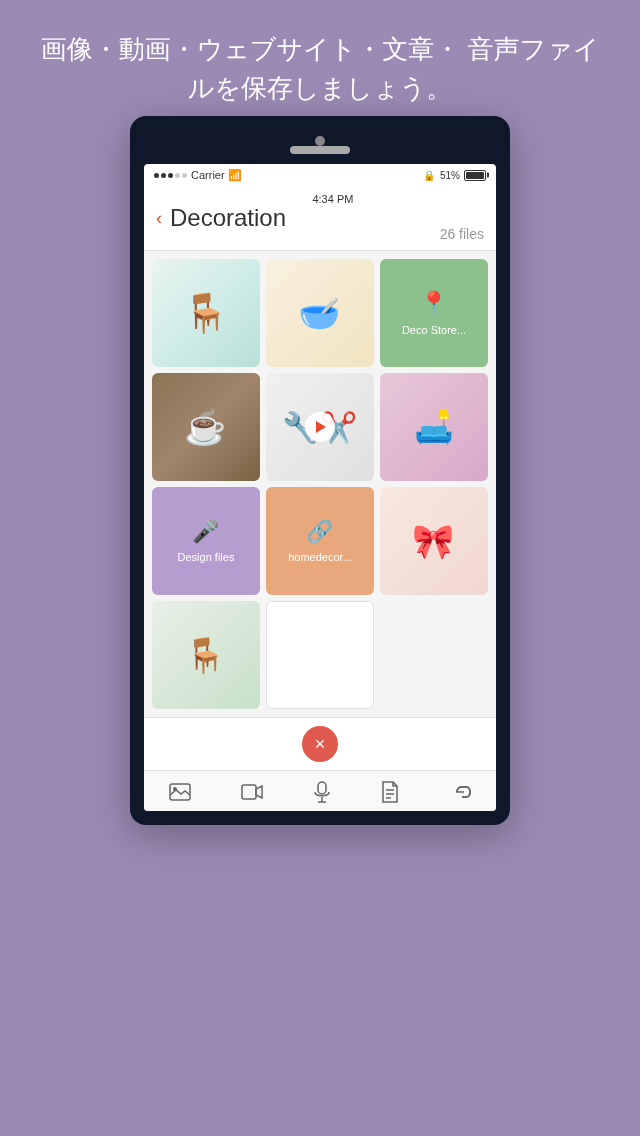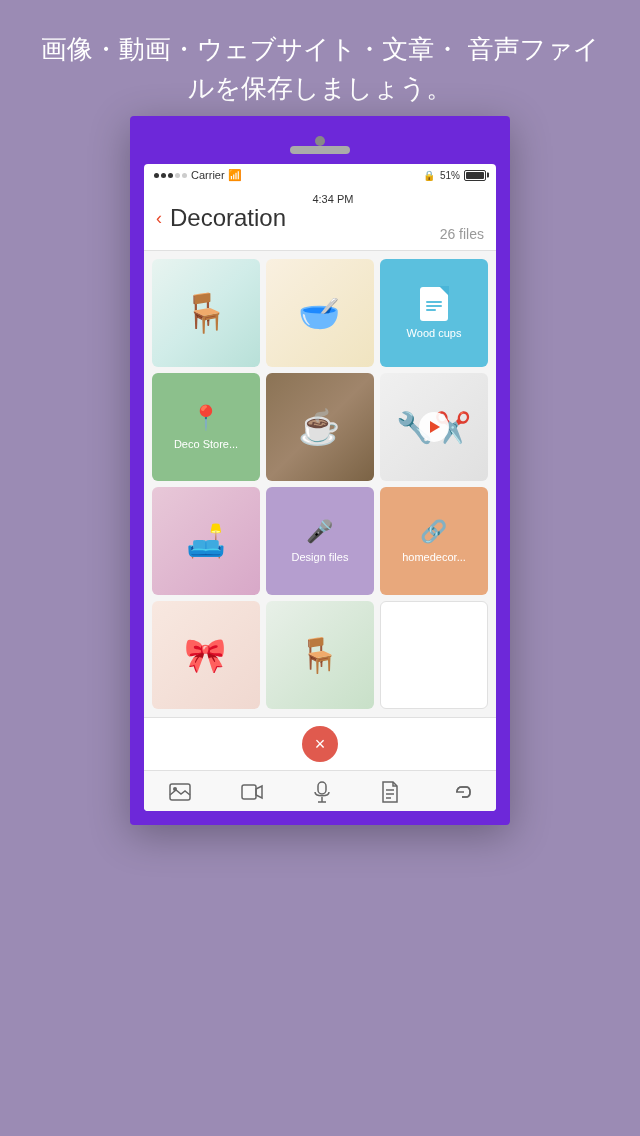--- a/index.html
+++ b/index.html
@@ -16,22 +16,22 @@
     .top-text {
       color: white;
       font-size: 26px;
       font-weight: 400;
       text-align: center;
       padding: 30px 40px 8px;
       line-height: 1.5;
     }
     .phone-container {
       width: 380px;
-      background: #6d28d9;
-      border-radius: 4px;
+      background: #0f172a;
+      border-radius: 16px;
       padding: 14px;
       box-shadow: 0 10px 40px rgba(0,0,0,0.3);
       position: relative;
     }
     .phone-top {
       display: flex;
       justify-content: center;
       align-items: center;
       height: 30px;
       position: relative;
@@ -284,30 +284,20 @@
     <div class="grid-container">
 
       <div class="grid-item img-chair">
         <span style="font-size:38px">🪑</span>
       </div>
 
       <div class="grid-item img-bowls">
         <span style="font-size:34px">🥣</span>
       </div>
 
-      <div class="grid-item tile-blue">
-        <div class="doc-icon">
-          <div class="doc-lines">
-            <div class="doc-line"></div>
-            <div class="doc-line"></div>
-            <div class="doc-line" style="width:10px"></div>
-          </div>
-        </div>
-        <div class="tile-label">Wood cups</div>
-      </div>
 
       <div class="grid-item tile-green">
         <div class="pin-icon">📍</div>
         <div class="tile-label">Deco Store...</div>
       </div>
 
       <div class="grid-item img-tray">
         <span style="font-size:34px">☕</span>
       </div>
 

